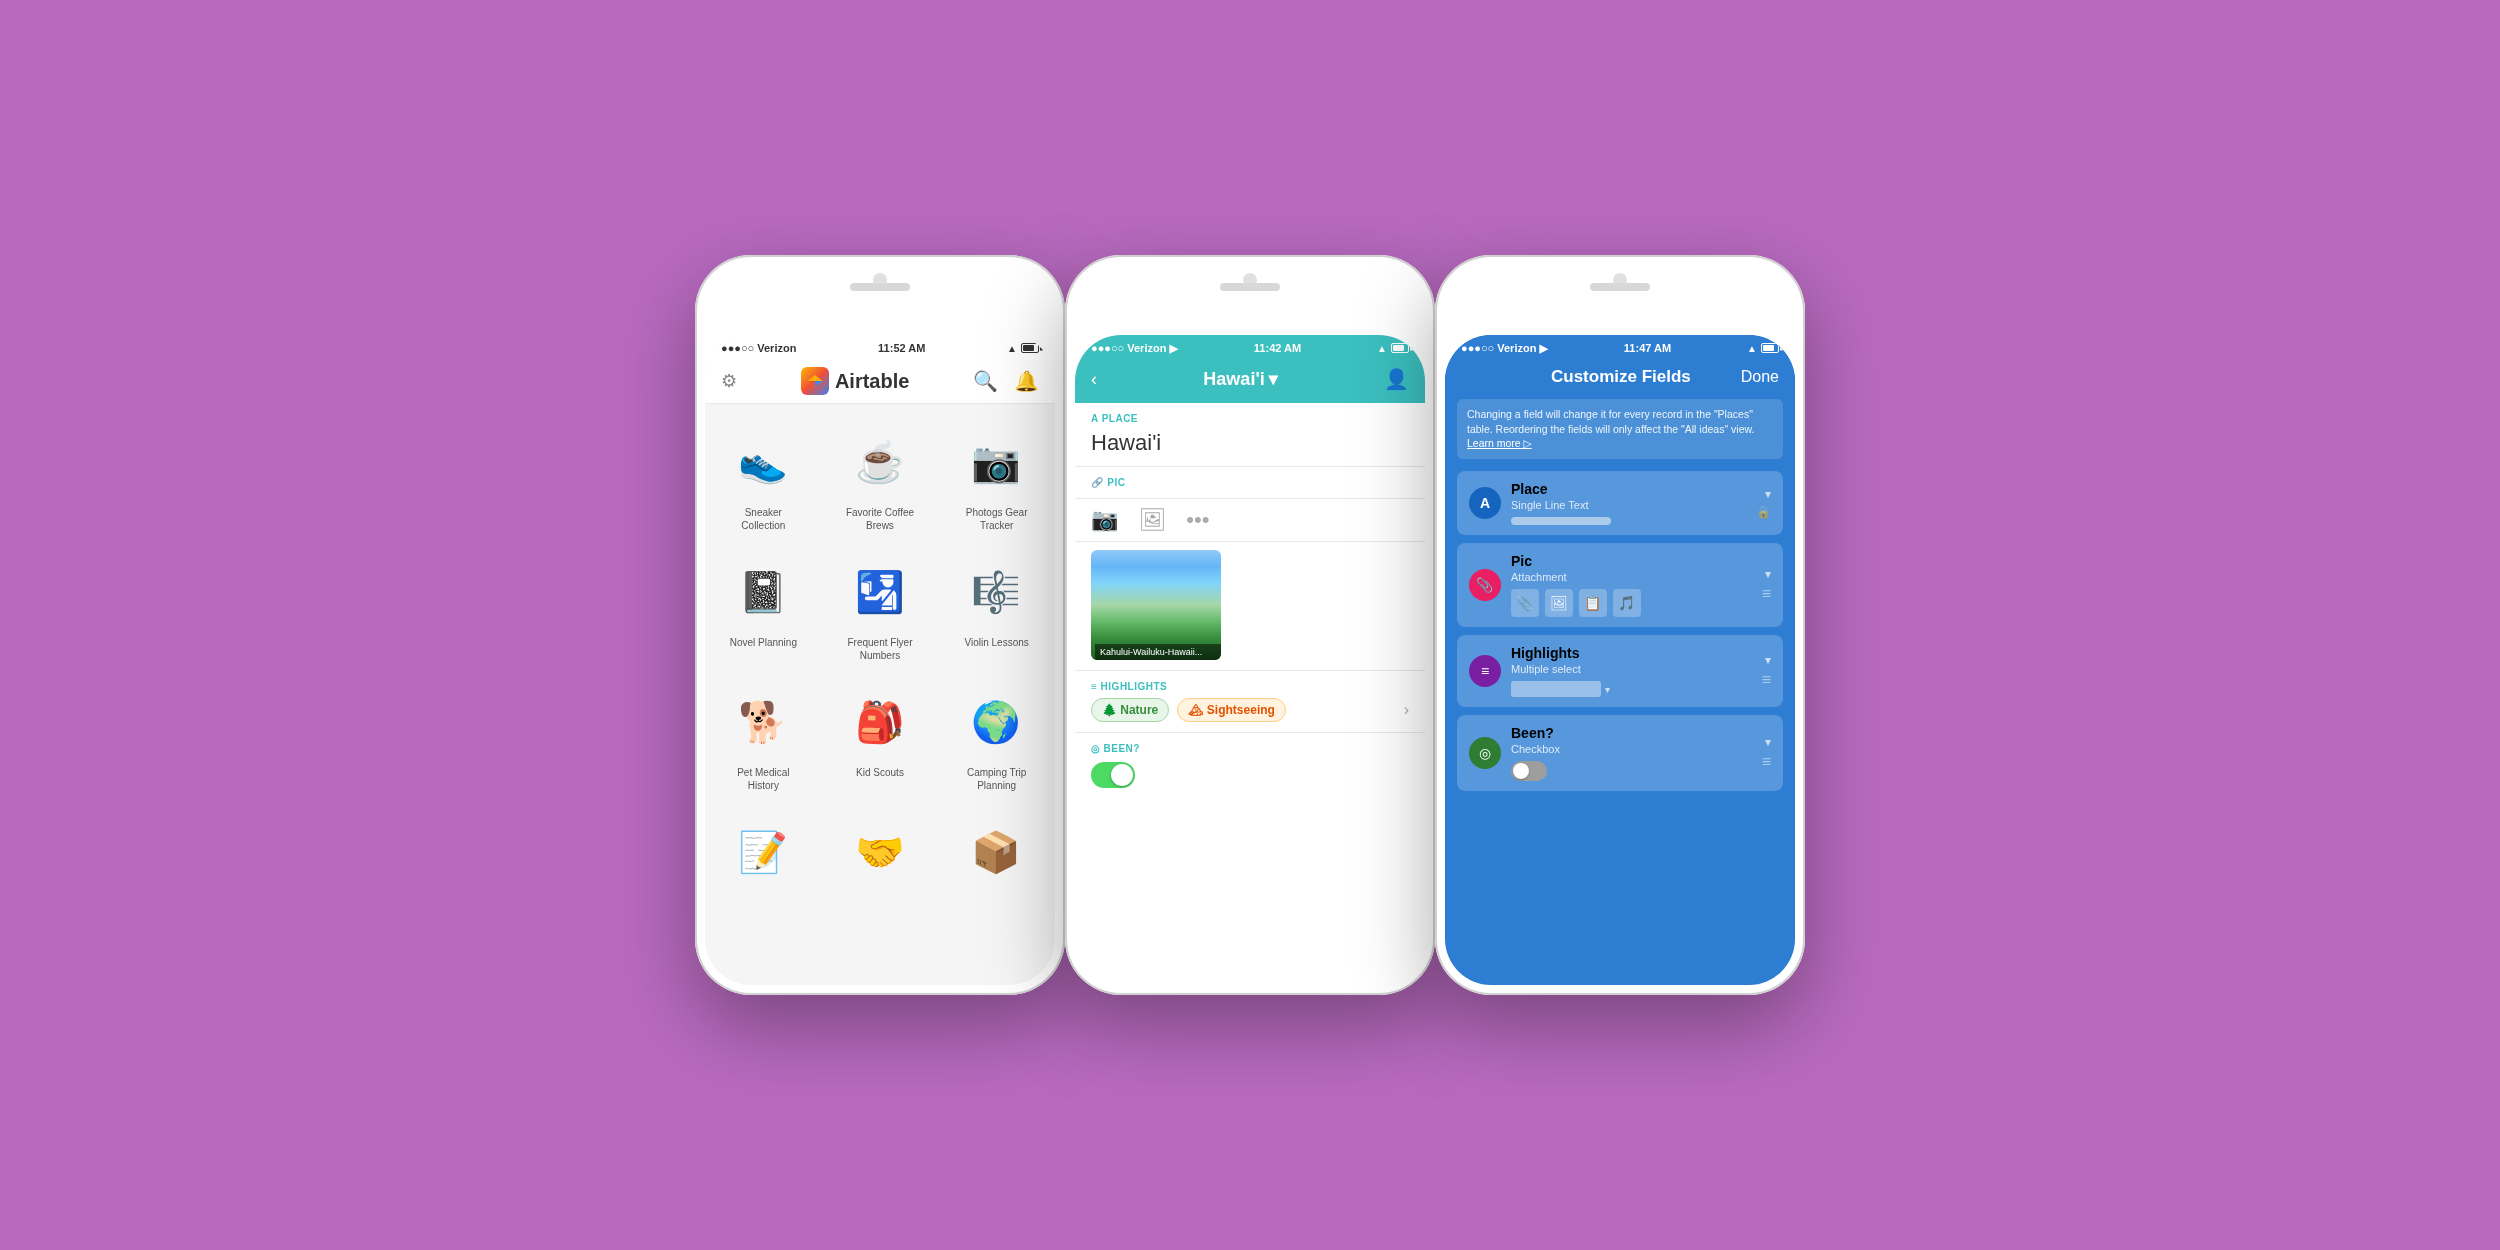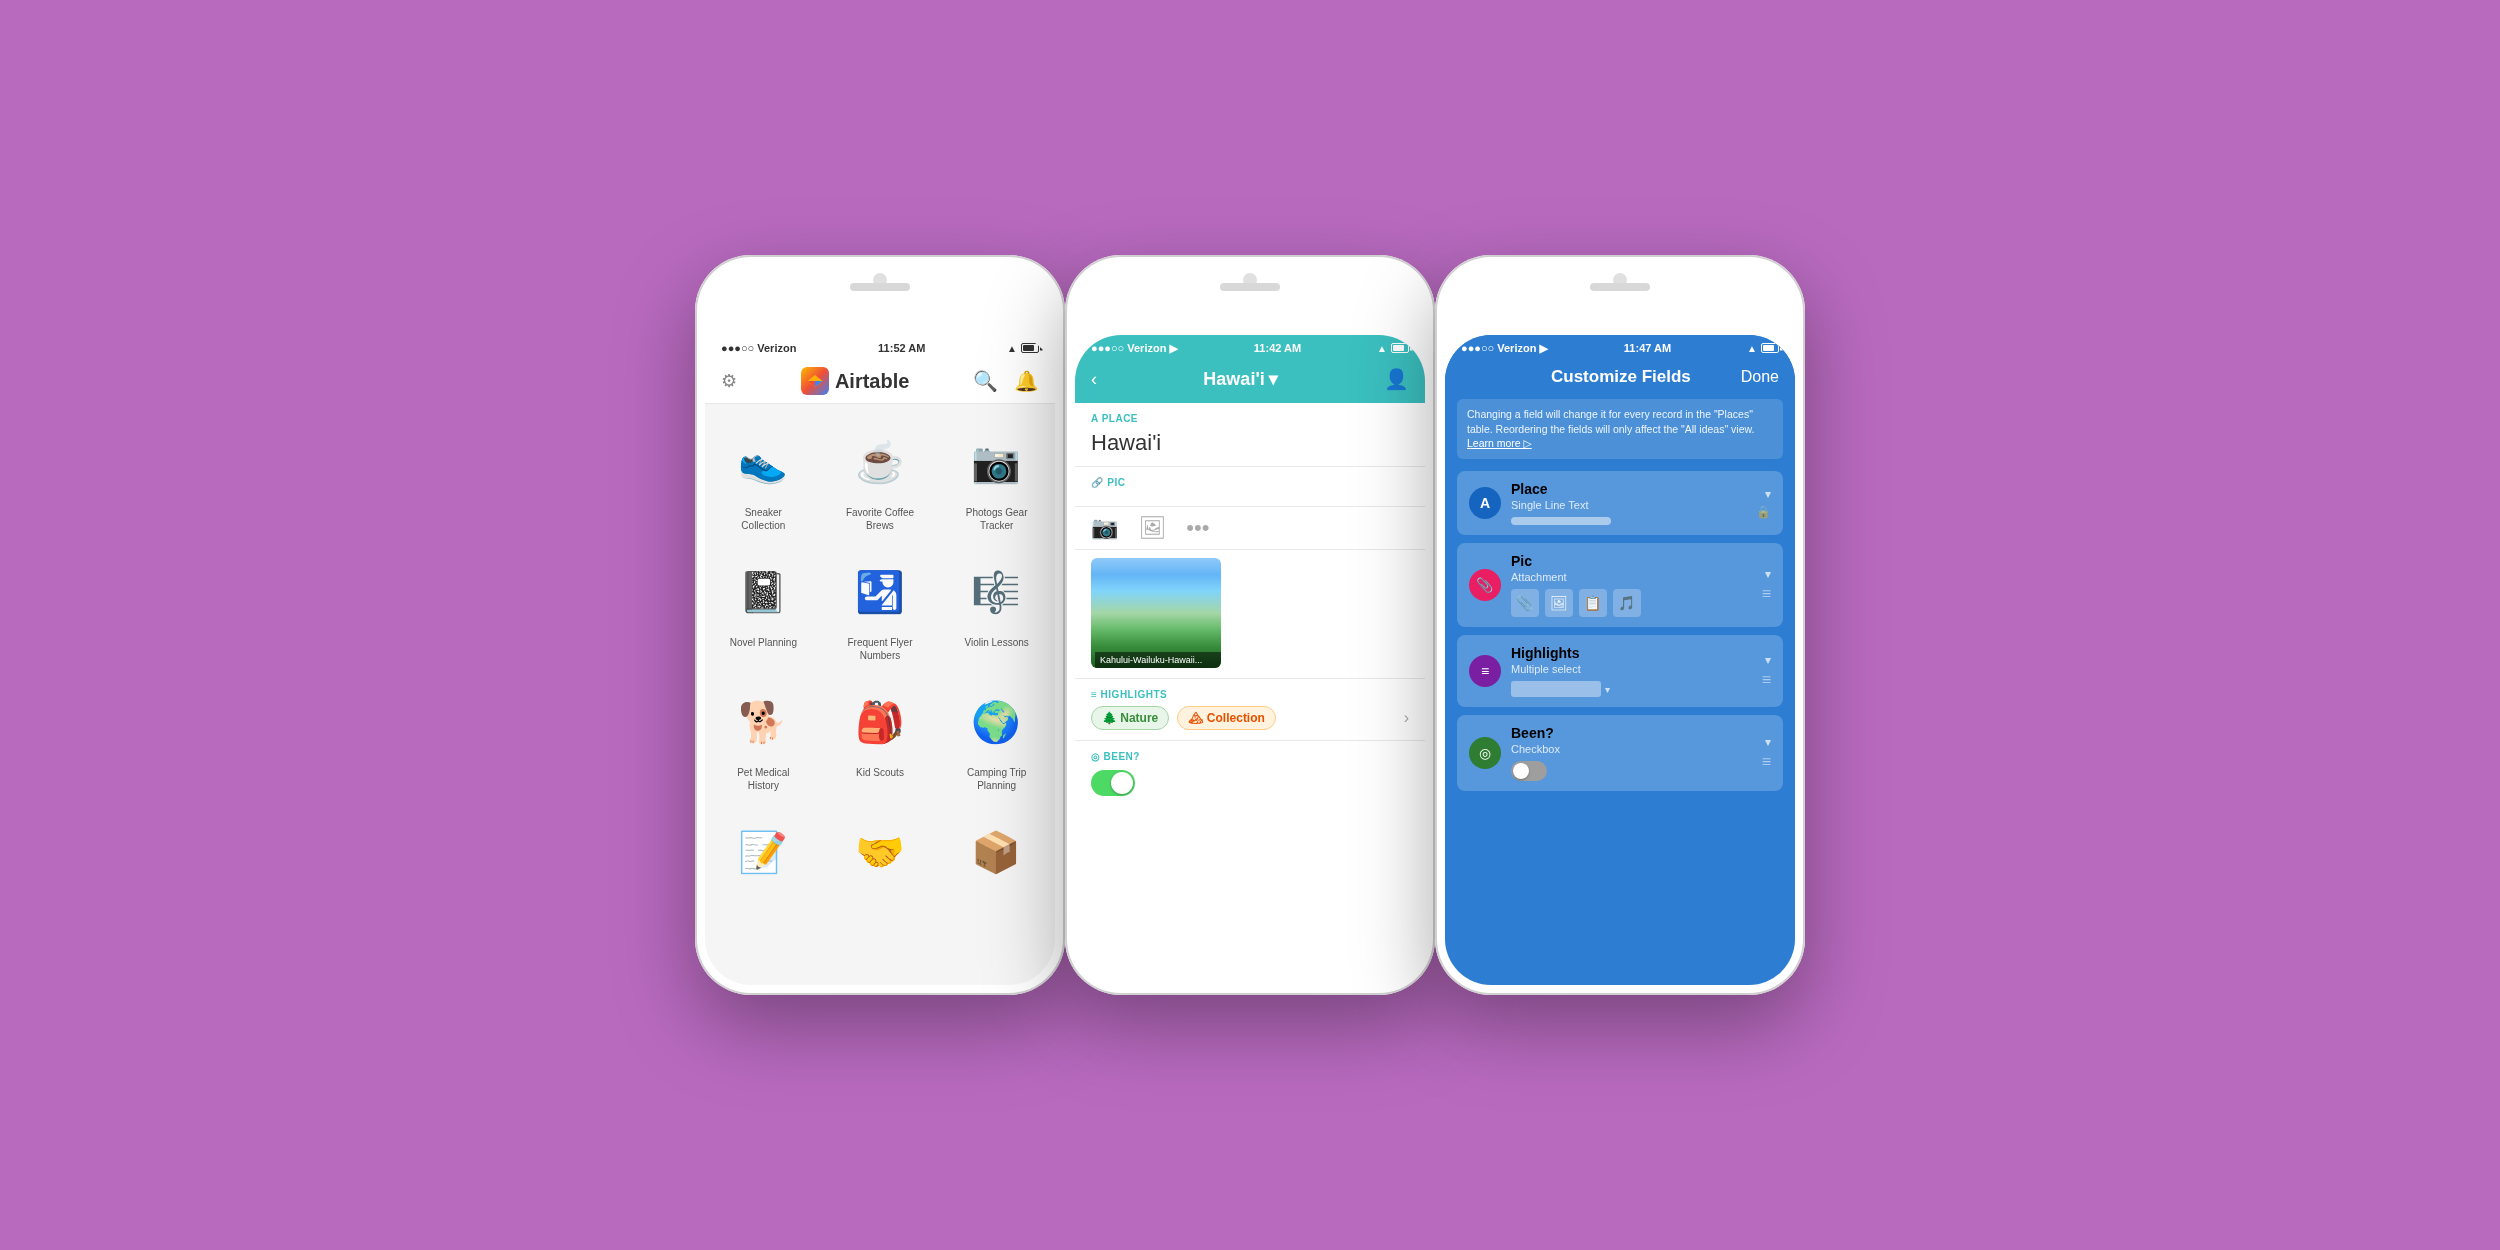--- a/index.html
+++ b/index.html
@@ -409,21 +409,21 @@
 
         <div class="record-content">
 
           <div class="field-section">
             <div class="field-label">
               <span>A PLACE</span>
             </div>
             <div class="field-value large">Hawai'i</div>
           </div>
 
-          <div class="field-section" style="padding-bottom:12px;">
+          <div class="field-section" style="padding-bottom:4px;">
             <div class="field-label">
               <span>🔗 PIC</span>
             </div>
           </div>
           <div class="pic-upload-row">
             <span class="pic-icon">📷</span>
             <span class="pic-icon">🖼</span>
             <span class="pic-icon">•••</span>
           </div>
 
@@ -434,21 +434,21 @@
               </div>
             </div>
           </div>
 
           <div class="highlights-section">
             <div class="field-label">
               <span>≡ HIGHLIGHTS</span>
             </div>
             <div class="tags-row">
               <span class="tag tag-nature">🌲 Nature</span>
-              <span class="tag tag-sight">🏔 Collection</span>
+              <span class="tag tag-sight">🏔 Sightseeing</span>
               <span class="chevron-right">›</span>
             </div>
           </div>
 
           <div class="been-section">
             <div class="field-label">
               <span>◎ BEEN?</span>
             </div>
             <div class="toggle-wrap">
               <div class="toggle"></div>

